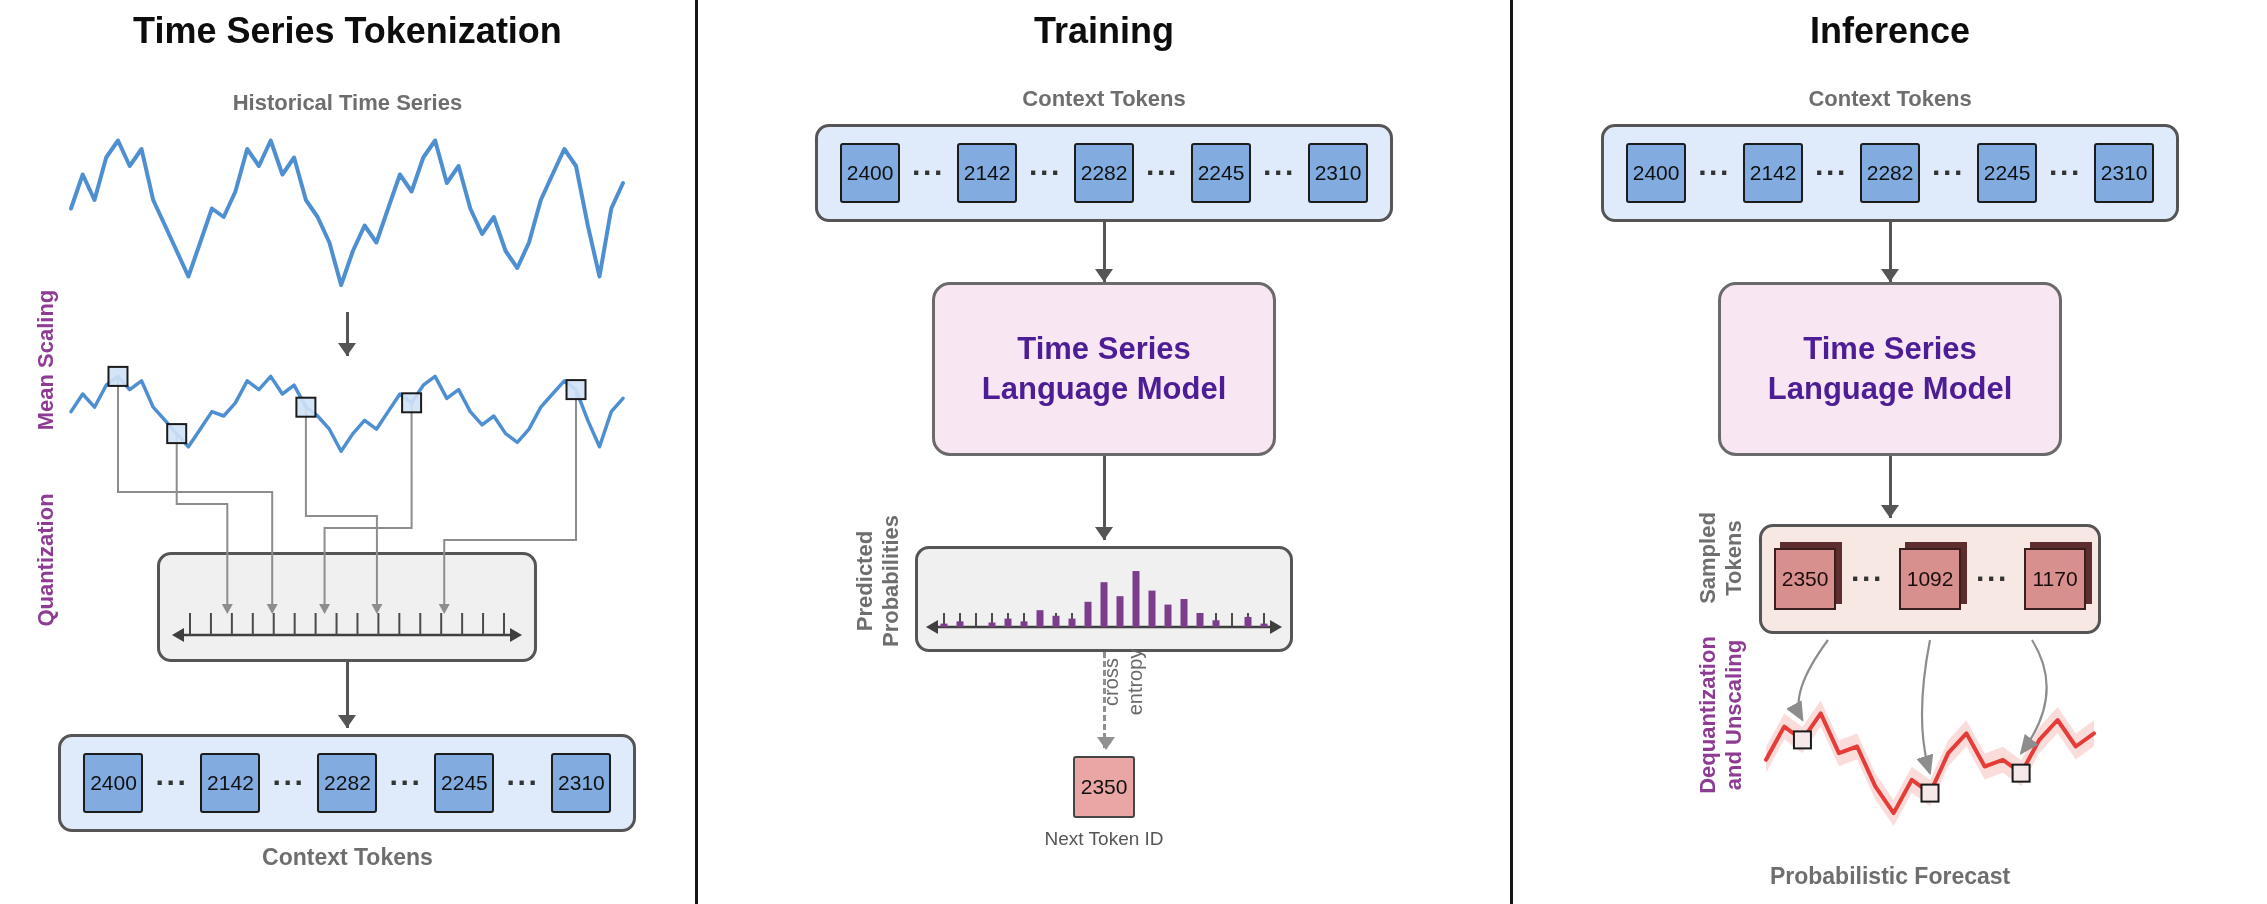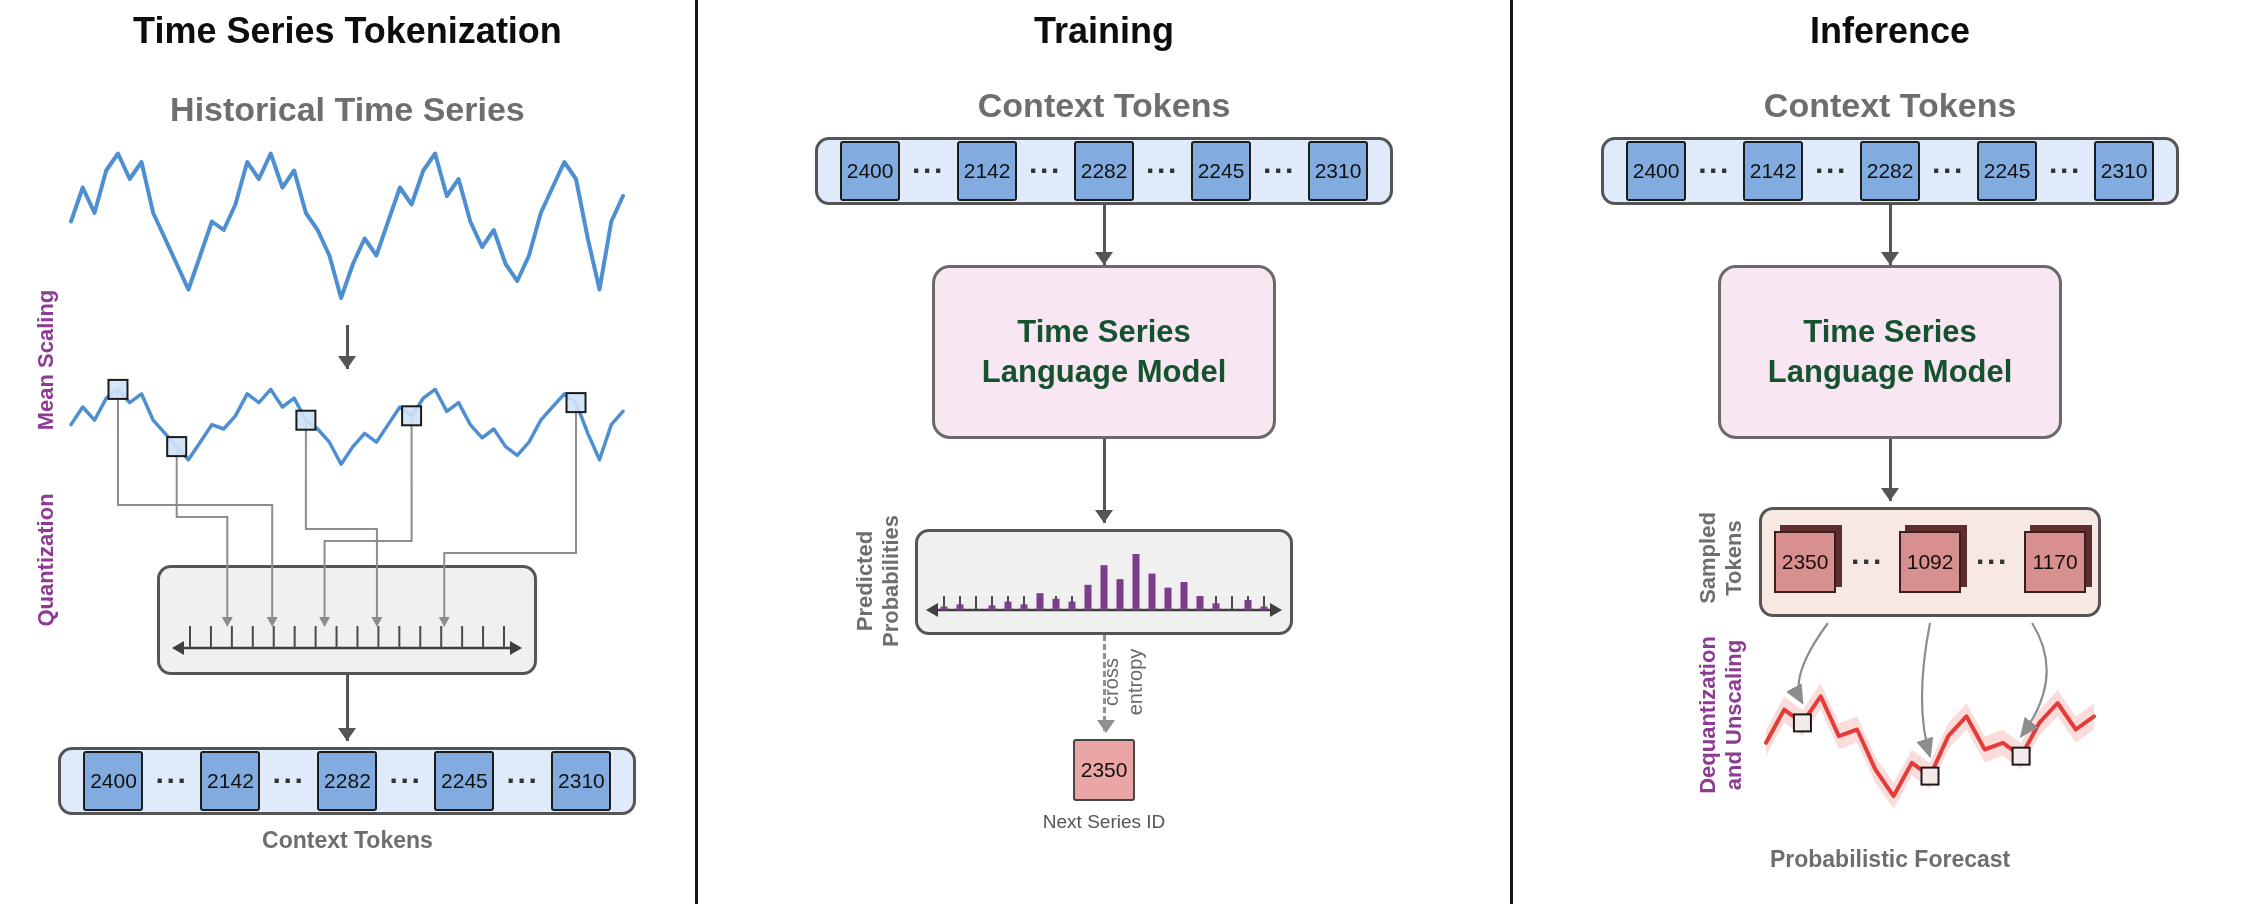--- a/index.html
+++ b/index.html
@@ -2,48 +2,48 @@
 <html><head>
 <meta charset="utf-8">
 <style>
   html,body{margin:0;padding:0;background:#fff;}
   body{width:2267px;height:904px;font-family:"Liberation Sans",sans-serif;overflow:hidden;}
   .app{display:flex;width:2267px;height:904px;background:#fff;}
   .panel{position:relative;display:flex;flex-direction:column;align-items:center;}
   .p1{width:732px;} .p2{width:856px;} .p3{width:794px;}
   .divider{width:3px;background:#151515;height:904px;}
   .title{font-size:36px;font-weight:bold;color:#0d0d0d;margin:10px 0 16px;}
-  .gray-h{font-size:34px;font-weight:bold;color:#6e6e6e;margin:0;}
+  .gray-h{font-size:22px;font-weight:bold;color:#6e6e6e;margin:0;}
   .subtitle{margin-top:22px;}
   .hdr{margin-top:18px;}
   .chart{display:block;}
   #chart-hist{margin-top:6px;}
   #chart-scaled{margin-top:4px;}
   .varrow{position:relative;width:3px;background:#555;margin-left:auto;margin-right:auto;}
   .varrow::after{content:"";position:absolute;left:50%;bottom:0;transform:translateX(-50%);
     border:9px solid transparent;border-bottom:none;border-top:13px solid #555;}
   .h44{height:44px;}
   .h60{height:60px;margin-top:0;}
   .h62{height:62px;}
   .h66{height:66px;}
   .h84{height:84px;}
   .quant-area{position:relative;width:560px;height:190px;}
   #conn{position:absolute;left:0;top:0;z-index:2;}
   .qbox{position:absolute;left:90px;top:80px;width:374px;height:104px;background:#f0f0f0;
     border:3px solid #555;border-radius:14px;z-index:1;}
-  .token-row{display:flex;align-items:center;gap:11px;padding:1px 22px;background:#dfeafa;
+  .token-row{display:flex;align-items:center;gap:11px;padding:16px 22px;background:#dfeafa;
     border:3px solid #555;border-radius:14px;margin-top:12px;text-align:center;}
   .p1 .token-row{margin-top:6px;}
   .token{width:56px;height:56px;display:flex;align-items:center;justify-content:center;
     background:#82acdf;border:2px solid #1c1c1c;border-radius:3px;font-size:21px;color:#101010;}
   .dots{font-size:30px;color:#333;font-weight:bold;letter-spacing:1px;padding:0 1px;}
   .caption-big{font-size:23px;font-weight:bold;color:#6e6e6e;margin:12px 0 0;}
   .model{width:338px;height:168px;background:#f8e7f3;border:3px solid #6a6a6a;border-radius:18px;
     display:flex;flex-direction:column;align-items:center;justify-content:center;
-    font-size:31px;font-weight:bold;color:#14532d;line-height:1.3;}
+    font-size:31px;font-weight:bold;color:#4c1d95;line-height:1.3;}
   .dist-box{position:relative;width:372px;height:100px;background:#f0f0f0;border:3px solid #555;
     border-radius:14px;margin-top:6px;}
   .dashed{position:relative;width:0;border-left:3px dashed #909090;height:96px;}
   .dashed::after{content:"";position:absolute;left:0;bottom:-2px;transform:translateX(-50%);
     border:9px solid transparent;border-bottom:none;border-top:13px solid #909090;}
   .next-token{width:58px;height:58px;background:#e9a6a4;border:2.5px solid #454545;border-radius:3px;
     display:flex;align-items:center;justify-content:center;font-size:21px;color:#101010;margin-top:8px;}
   .caption-small{font-size:19px;color:#555;margin-top:10px;}
   .sampled-row{display:flex;align-items:center;justify-content:center;gap:9px;width:336px;height:104px;
     background:#f8e8e4;border:3px solid #555;border-radius:14px;margin-top:6px;position:relative;left:40px;}
@@ -205,21 +205,21 @@
           <rect x="246.5" y="55.599999999999994" width="7" height="22.400000000000002" fill="#7b3d8c"></rect>
           <rect x="262.5" y="50" width="7" height="28" fill="#7b3d8c"></rect>
           <rect x="278.5" y="64" width="7" height="14" fill="#7b3d8c"></rect>
           <rect x="294.5" y="71.28" width="7" height="6.72" fill="#7b3d8c"></rect>
           <rect x="326.5" y="67.92" width="7" height="10.08" fill="#7b3d8c"></rect>
           <rect x="342.5" y="74.64" width="7" height="3.36" fill="#7b3d8c"></rect>
         </svg>
     </div>
     <div class="dashed"></div>
     <div class="next-token">2350</div>
-    <div class="caption-small">Next Series ID</div>
+    <div class="caption-small">Next Token ID</div>
     <div class="rot grayb" style="left:180px;top:581px">
       <span>Predicted</span>
       <span>Probabilities</span>
     </div>
     <div class="rot grayn" style="left:426px;top:682px">
       <span>cross</span>
       <span>entropy</span>
     </div>
   </section>
 

